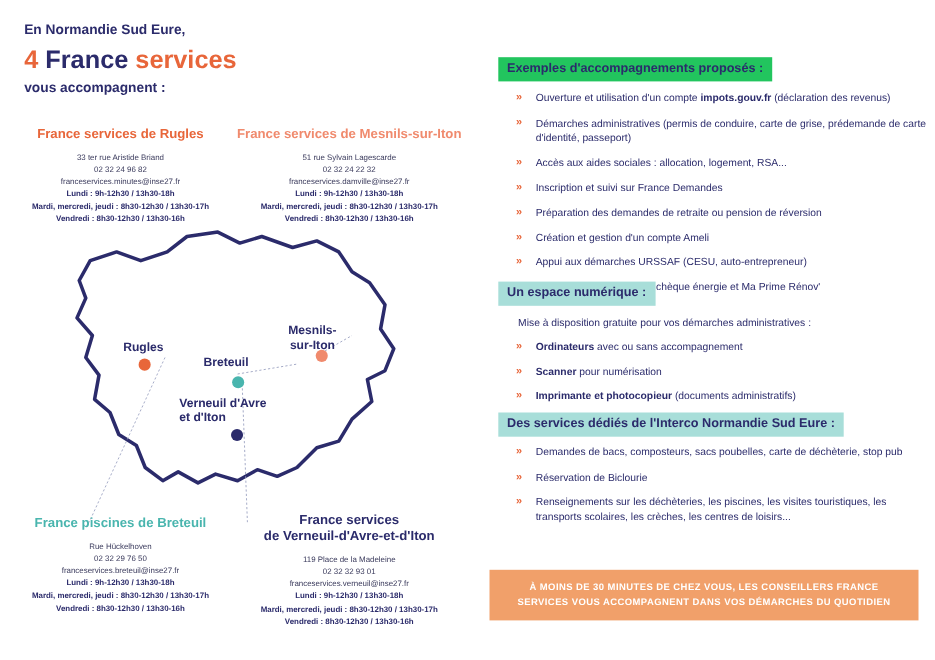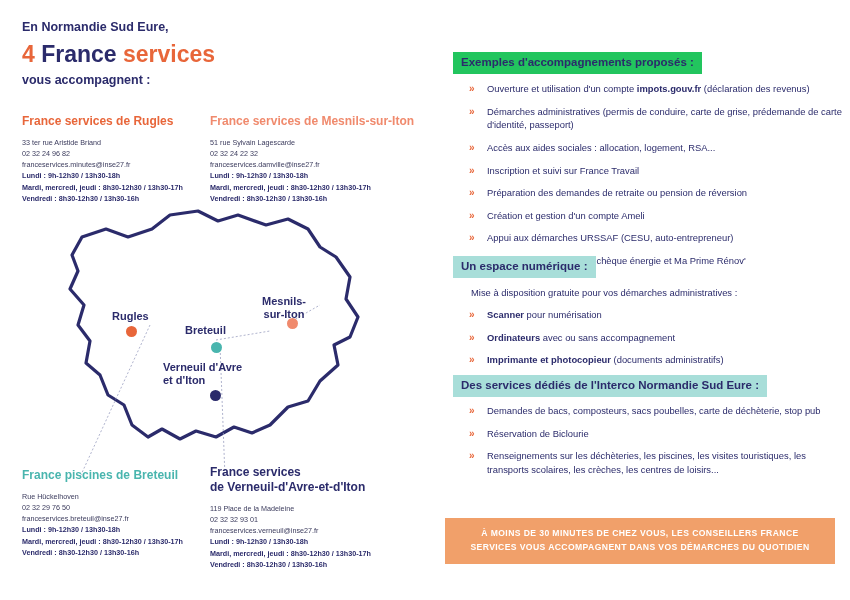--- a/index.html
+++ b/index.html
@@ -26,21 +26,21 @@
   }
   .hdr-line2 .num { color:#e8663a; }
   .hdr-line2 .fr { color:#2b2b6b; }
   .hdr-line2 .sv { color:#e8663a; }
   .hdr-line3 {
     position:absolute; left:22px; top:73px;
     font-size:12.5px; font-weight:bold; color:#2b2b6b;
   }
 
   
-  .office { position:absolute; }
+  .office { position:absolute;text-align:center; }
   .office .o-title {
     font-size:12px; font-weight:bold; margin-bottom:8px; line-height:1.25;
   }
   .office .o-line { font-size:7.2px; color:#3a3a5c; line-height:1.55; }
   .office .o-line.b { font-weight:bold; color:#2b2b6b; }
   .t-orange { color:#e8663a; }
   .t-teal   { color:#49b5ae; }
   .t-navy   { color:#2b2b6b; }
   .t-coral  { color:#f08a6d; }
 
@@ -215,37 +215,37 @@
   <div class="right">
 
     <div class="sec-head teal" id="head-exemples">Exemples d'accompagnements proposés :</div>
 
     <ul class="bullets" id="list-exemples">
       <li>
         <span>Ouverture et utilisation d'un compte </span><b>impots.gouv.fr</b><span> (déclaration des revenus)</span>
       </li>
       <li>Démarches administratives (permis de conduire, carte de grise, prédemande de carte d'identité, passeport)</li>
       <li>Accès aux aides sociales : allocation, logement, RSA...</li>
-      <li>Inscription et suivi sur France Travail</li>
+      <li>Inscription et suivi sur France Demandes</li>
       <li>Préparation des demandes de retraite ou pension de réversion</li>
       <li>Création et gestion d'un compte Ameli</li>
       <li>Appui aux démarches URSSAF (CESU, auto-entrepreneur)</li>
       <li>Accompagnement pour le chèque énergie et Ma Prime Rénov'</li>
     </ul>
 
     <div class="sec-head teal2" id="head-numerique">Un espace numérique :</div>
 
     <div class="num-intro">Mise à disposition gratuite pour vos démarches administratives :</div>
 
     <ul class="bullets" id="list-numerique">
       <li>
+        <b>Ordinateurs</b><span> avec ou sans accompagnement</span>
+      </li>
+      <li>
         <b>Scanner</b><span> pour numérisation</span>
-      </li>
-      <li>
-        <b>Ordinateurs</b><span> avec ou sans accompagnement</span>
       </li>
       <li>
         <b>Imprimante et photocopieur</b><span> (documents administratifs)</span>
       </li>
     </ul>
 
     <div class="sec-head teal2" id="head-interco">Des services dédiés de l'Interco Normandie Sud Eure :</div>
 
     <ul class="bullets" id="list-interco">
       <li>Demandes de bacs, composteurs, sacs poubelles, carte de déchèterie, stop pub</li>

